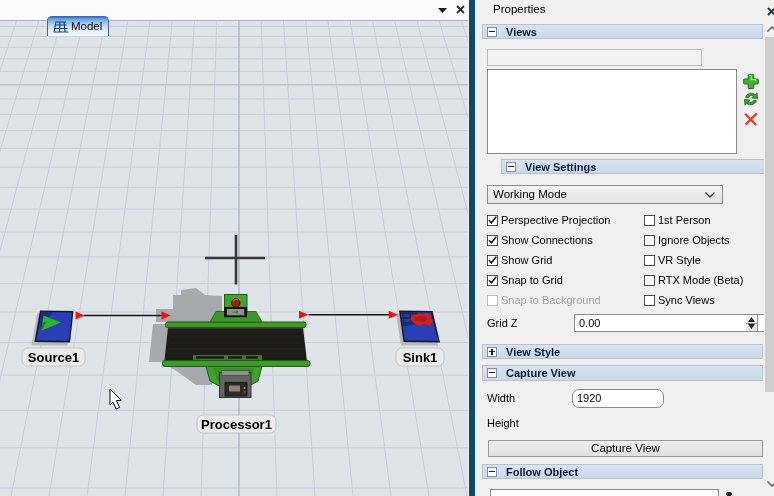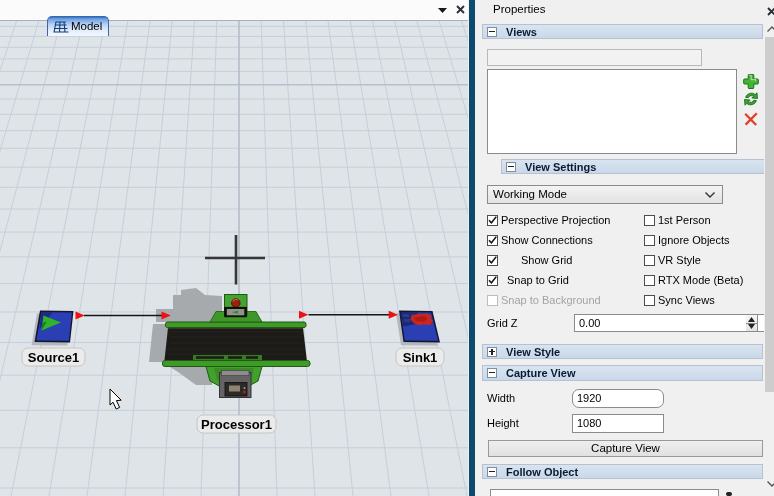--- a/index.html
+++ b/index.html
@@ -179,23 +179,23 @@
 <svg style="position:absolute;right:7px;top:6px" width="10" height="6" viewBox="0 0 10 6">
           <path d="M0.5 0.5 L5 5 L9.5 0.5" stroke="#333" stroke-width="1.4" fill="none"></path>
         </svg>
 </div>
 
 <div class="cb" style="left:12px;top:215px;"></div>
       <div class="cbl" style="left:26px;top:214px;">Perspective Projection</div>
 <div class="cb" style="left:12px;top:235px;"></div>
       <div class="cbl" style="left:26px;top:234px;">Show Connections</div>
 <div class="cb" style="left:12px;top:255px;"></div>
-      <div class="cbl" style="left:26px;top:254px;margin-left:20px;">Show Grid</div>
+      <div class="cbl" style="left:26px;top:254px;">Show Grid</div>
 <div class="cb" style="left:12px;top:275px;"></div>
-      <div class="cbl" style="left:26px;top:274px;margin-left:6px;">Snap to Grid</div>
+      <div class="cbl" style="left:26px;top:274px;">Snap to Grid</div>
 <div class="cb dis" style="left:12px;top:295px;"></div>
       <div class="cbl dis" style="left:26px;top:294px;">Snap to Background</div>
 
 <svg class="ico" style="left:12px;top:215px" width="11" height="11" viewBox="0 0 11 11">
         <path d="M2 5.3 L4.4 7.8 L9.3 1.6" stroke="#111" stroke-width="1.5" fill="none"></path>
       </svg>
 <svg class="ico" style="left:12px;top:235px" width="11" height="11" viewBox="0 0 11 11">
         <path d="M2 5.3 L4.4 7.8 L9.3 1.6" stroke="#111" stroke-width="1.5" fill="none"></path>
       </svg>
 <svg class="ico" style="left:12px;top:255px" width="11" height="11" viewBox="0 0 11 11">
@@ -233,21 +233,20 @@
         <div class="lbl">View Style</div>
       </div>
 
 <div class="sechead" style="top:365px;height:16px;">
         <div class="expbox"></div>
         <div class="lbl">Capture View</div>
       </div>
 <div class="plabel" style="left:12px;top:392px;">Width</div>
 <div class="fld" style="left:97px;top:389px;width:92px;height:19px;padding-top:2px;border-radius:7px;">1920</div>
 <div class="plabel" style="left:12px;top:417px;">Height</div>
-<div class="fld" style="left:97px;top:414px;width:92px;height:19px;padding-top:2px;">1080</div>
 <div style="position:absolute;left:13px;top:440px;width:275px;height:17px;background:linear-gradient(#efefef,#e0e0e0);border:1px solid #999;box-sizing:border-box;text-align:center;font-size:11.5px;padding-top:1px;">Capture View</div>
 
 <div class="sechead" style="top:464px;">
         <div class="expbox"></div>
         <div class="lbl">Follow Object</div>
       </div>
 <div class="fld" style="left:15px;top:489px;width:229px;height:10px;"></div>
 <div style="position:absolute;left:251px;top:492px;width:6px;height:4px;background:#222;border-radius:2px;"></div>
 
 <div id="sb">

